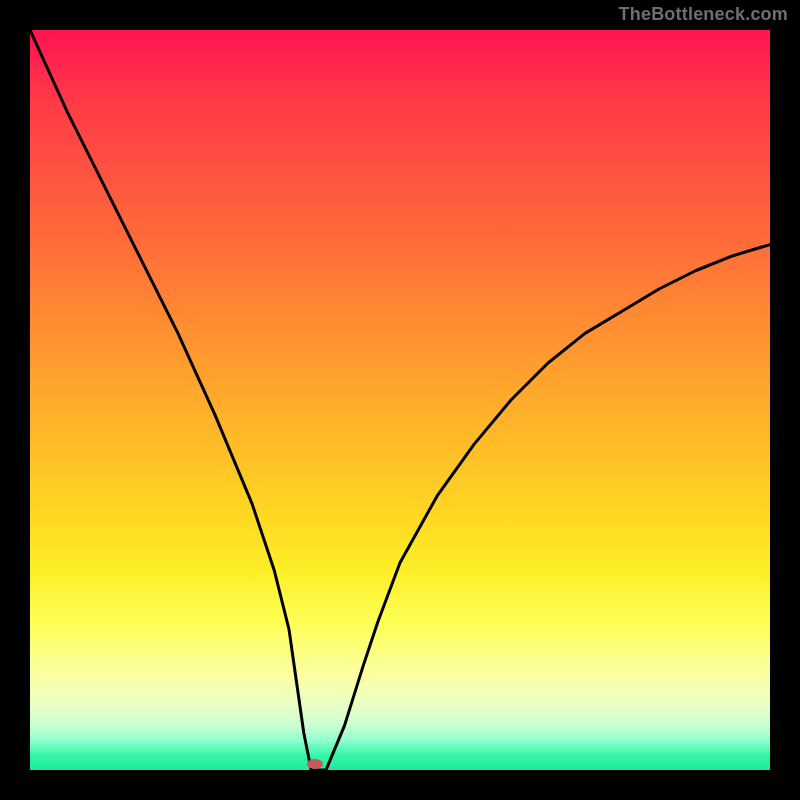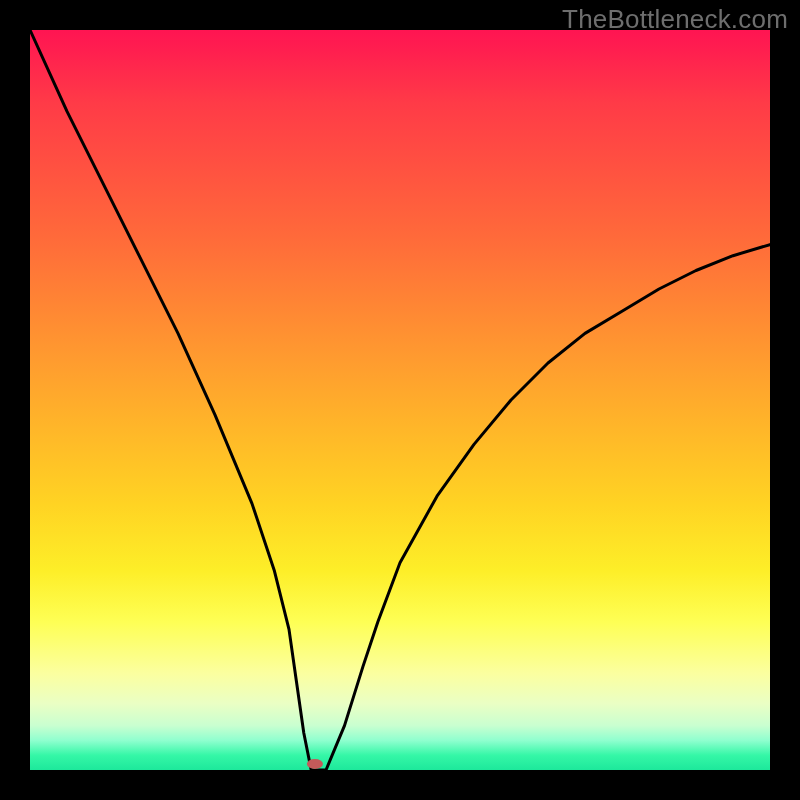--- a/index.html
+++ b/index.html
@@ -53,22 +53,22 @@
     position: absolute;
     left: 0; top: 0;
     width: 740px;
     height: 740px;
   }
   .watermark {
     position: absolute;
     top: 4px;
     right: 12px;
     color: #6e6e6e;
-    font-size: 26px;
-    font-weight: 400;
+    font-size: 18px;
+    font-weight: 700;
     letter-spacing: 0.2px;
     user-select: none;
   }
 </style>
 </head>
 <body>
 
 <div class="frame">
   <div class="watermark">TheBottleneck.com</div>
   <div class="plot-area">

